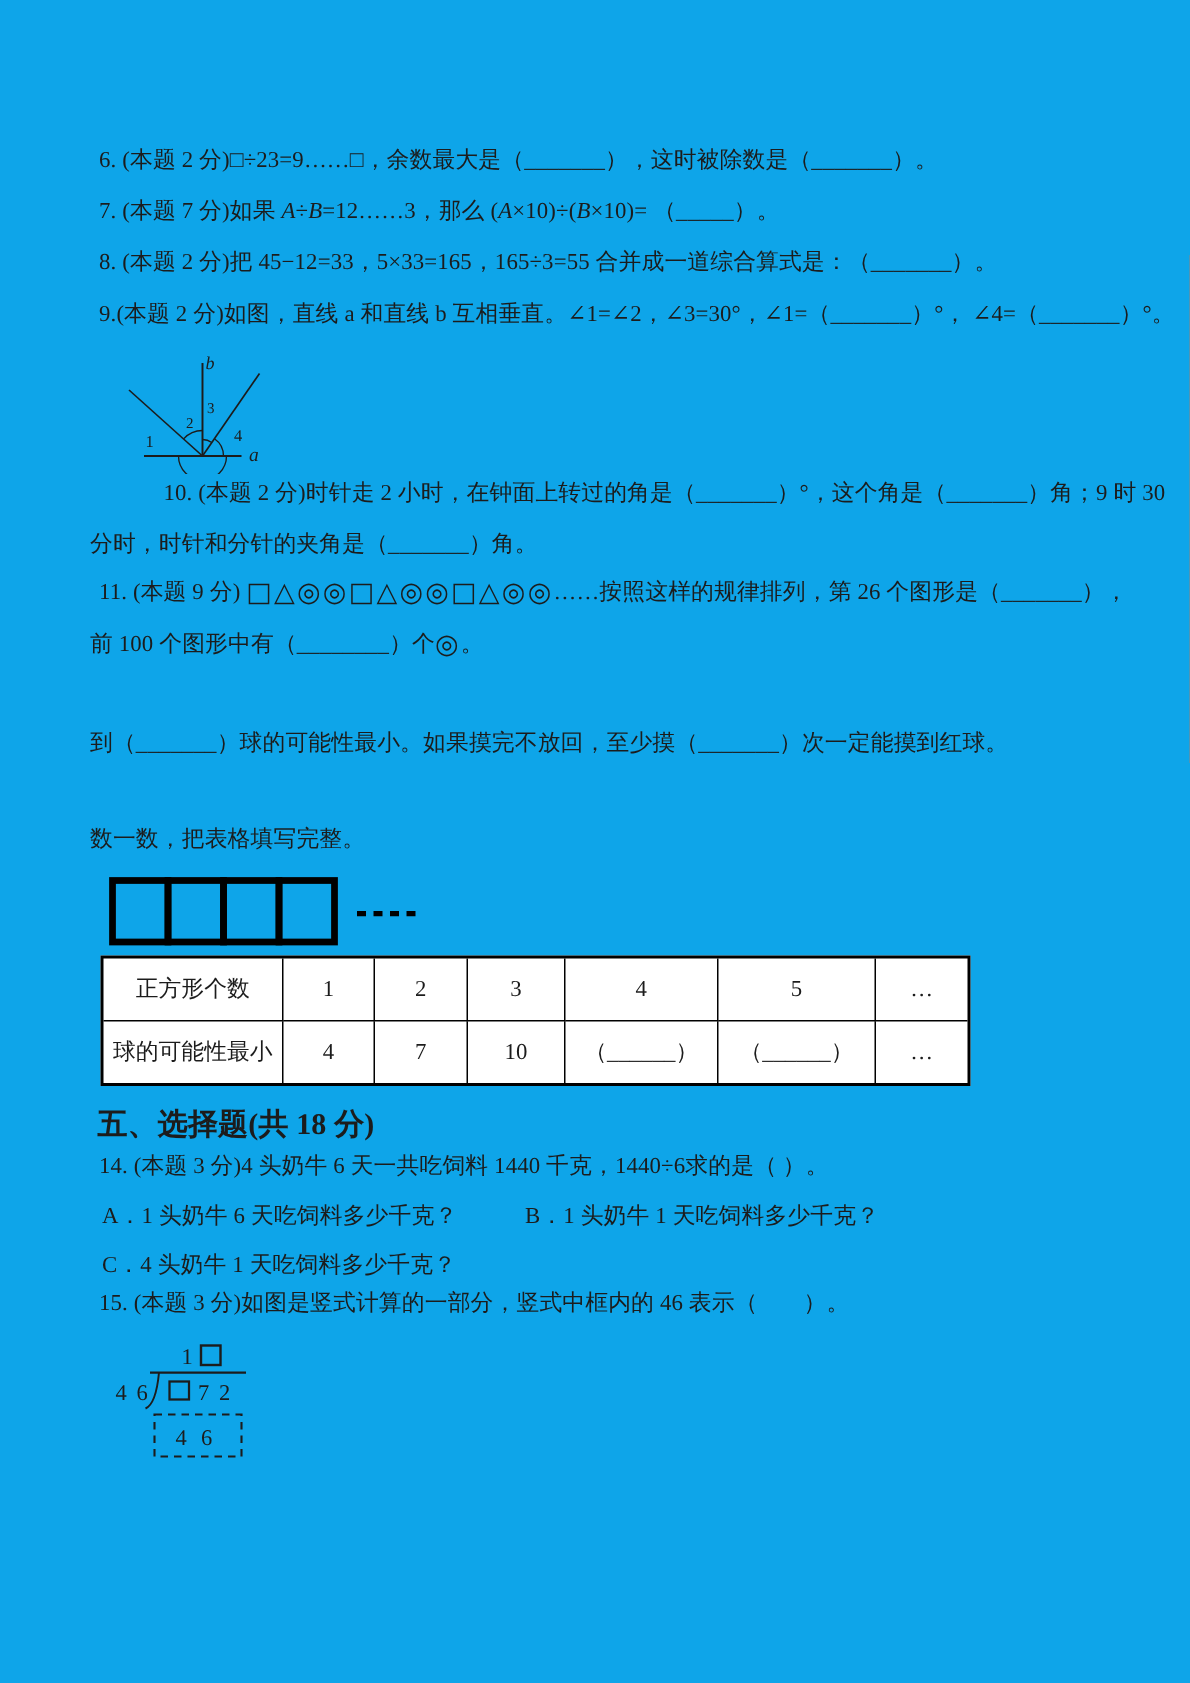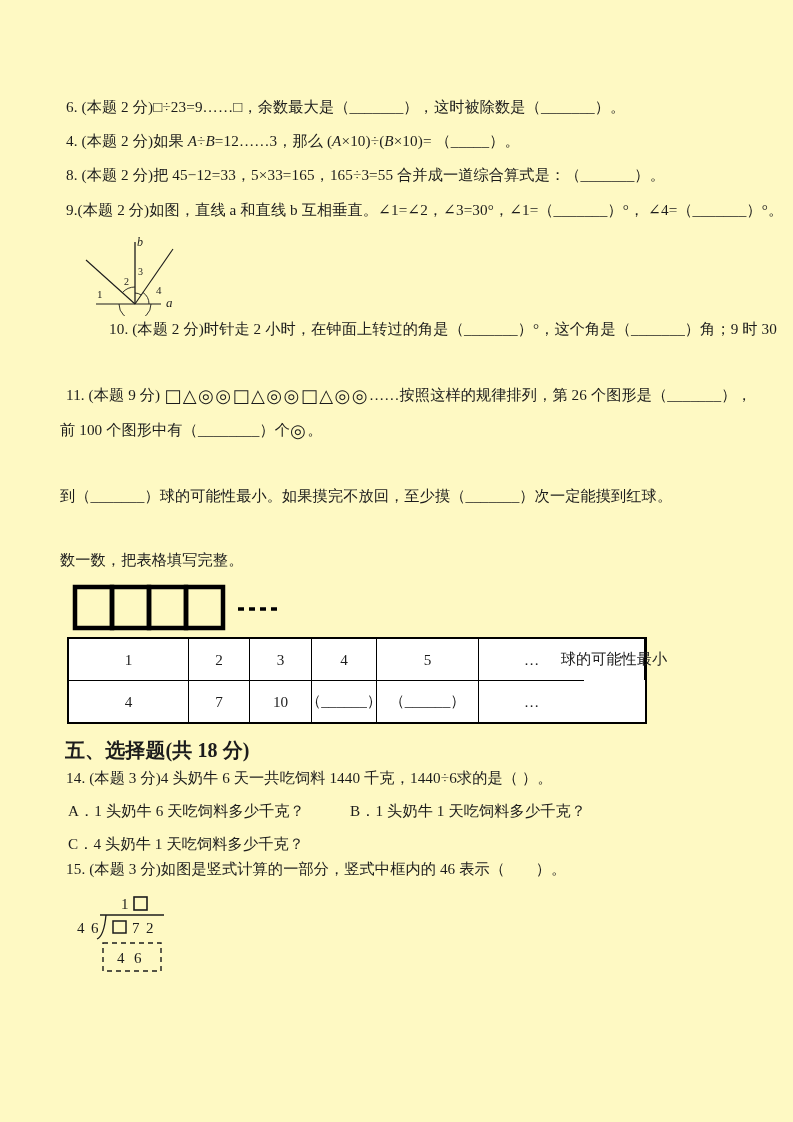--- a/index.html
+++ b/index.html
@@ -1,18 +1,18 @@
 <!DOCTYPE html>
 <html><head>
 <meta charset="utf-8">
 <style>
   html,body { margin:0; padding:0; background:#888; }
   .page {
     position:relative; width:793px; height:1122px; margin:0 auto;
-    background:#fef9c3; overflow:hidden;
+    background:#0ea5e9; overflow:hidden;
     font-family:"Liberation Serif","DejaVu Serif","DejaVu Sans",serif;
     color:#1c1c1c;
   }
   .line {
     position:absolute; font-size:15.2px; line-height:21px;
     white-space:nowrap; letter-spacing:0.1px;
   }
   .bold { font-weight:bold; }
   .it { font-style:italic; }
   .shapes {
@@ -39,21 +39,21 @@
   .t13 .cell.row2 { border-bottom:none; }
 </style>
 </head>
 <body>
 
 <div class="page">
 
   <div class="line" style="left:66px; top:96px;">6. (本题 2 分)□÷23=9……□，余数最大是（_______），这时被除数是（_______）。</div>
 
   <div class="line" style="left:66px; top:130px;">
-    <span>4. (本题 2 分)如果 </span><span class="it">A</span><span>÷</span><span class="it">B</span><span>=12……3，那么 (</span><span class="it">A</span><span>×10)÷(</span><span class="it">B</span><span>×10)= （_____）。</span>
+    <span>7. (本题 7 分)如果 </span><span class="it">A</span><span>÷</span><span class="it">B</span><span>=12……3，那么 (</span><span class="it">A</span><span>×10)÷(</span><span class="it">B</span><span>×10)= （_____）。</span>
   </div>
 
   <div class="line" style="left:66px; top:164px;">8. (本题 2 分)把 45−12=33，5×33=165，165÷3=55 合并成一道综合算式是：（_______）。</div>
 
   <div class="line" style="left:66px; top:199px;">9.(本题 2 分)如图，直线 a 和直线 b 互相垂直。∠1=∠2，∠3=30°，∠1=（_______）°， ∠4=（_______）°。</div>
 
   <div class="fig" style="left:82px; top:236px;">
     <svg width="115" height="80" viewBox="0 0 115 80">
 
       <line x1="53" y1="6" x2="53" y2="68" stroke="#1c1c1c" stroke-width="1.3"></line>
@@ -72,20 +72,21 @@
       <text x="55" y="10" font-size="12" font-style="italic">b</text>
       <text x="84" y="71" font-size="13" font-style="italic">a</text>
       <text x="15" y="62" font-size="11">1</text>
       <text x="42" y="49" font-size="10">2</text>
       <text x="56" y="39" font-size="10">3</text>
       <text x="74" y="58" font-size="11">4</text>
     </svg>
   </div>
 
   <div class="line" style="left:66px; top:318px;margin-left:43px;">10. (本题 2 分)时针走 2 小时，在钟面上转过的角是（_______）°，这个角是（_______）角；9 时 30</div>
+  <div class="line" style="left:60px; top:352px;">分时，时针和分针的夹角是（_______）角。</div>
 
   <div class="line" style="left:66px; top:384px;">
     <span>11. (本题 9 分) </span><span class="shapes">□△◎◎□△◎◎□△◎◎</span><span>……按照这样的规律排列，第 26 个图形是（_______），</span>
   </div>
   <div class="line" style="left:60px; top:419px;">
     <span>前 100 个图形中有（________）个</span><span class="shapes">◎</span><span>。</span>
   </div>
 
   <div class="line" style="left:60px; top:485px;">到（_______）球的可能性最小。如果摸完不放回，至少摸（_______）次一定能摸到红球。</div>
 
@@ -95,20 +96,21 @@
     <svg width="240" height="50" viewBox="0 0 240 50">
       <rect x="5" y="4" width="37" height="41" fill="none" stroke="#000" stroke-width="4.5"></rect>
       <rect x="42" y="4" width="37" height="41" fill="none" stroke="#000" stroke-width="4.5"></rect>
       <rect x="79" y="4" width="37" height="41" fill="none" stroke="#000" stroke-width="4.5"></rect>
       <rect x="116" y="4" width="37" height="41" fill="none" stroke="#000" stroke-width="4.5"></rect>
       <line x1="168" y1="26" x2="208" y2="26" stroke="#000" stroke-width="3.5" stroke-dasharray="6 5"></line>
     </svg>
   </div>
 
   <div class="t13">
+    <div class="cell">正方形个数</div>
     <div class="cell">1</div>
     <div class="cell">2</div>
     <div class="cell">3</div>
     <div class="cell">4</div>
     <div class="cell">5</div>
     <div class="cell last-col">…</div>
     <div class="cell row2">球的可能性最小</div>
     <div class="cell row2">4</div>
     <div class="cell row2">7</div>
     <div class="cell row2">10</div>

